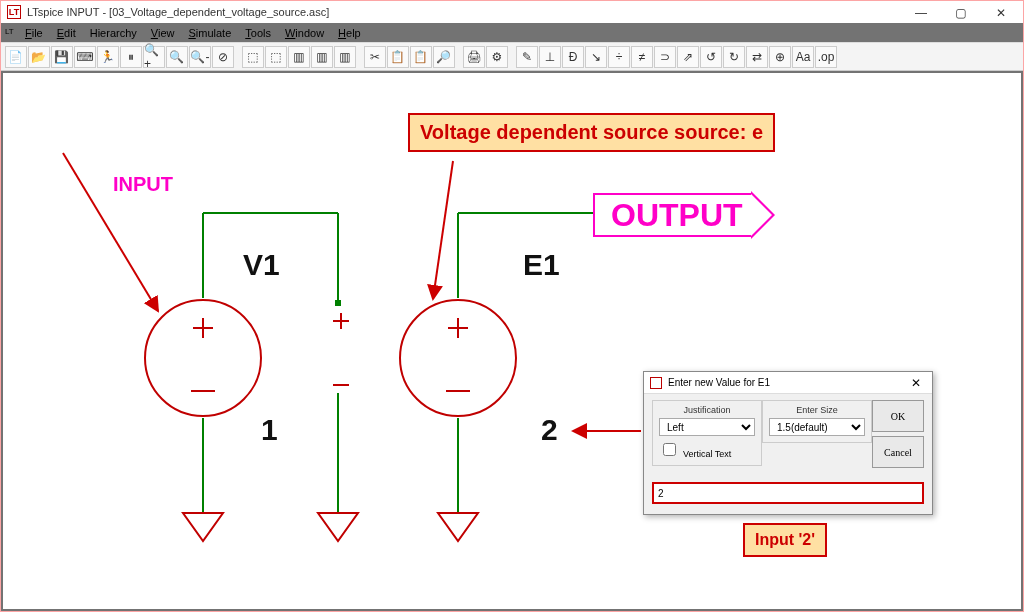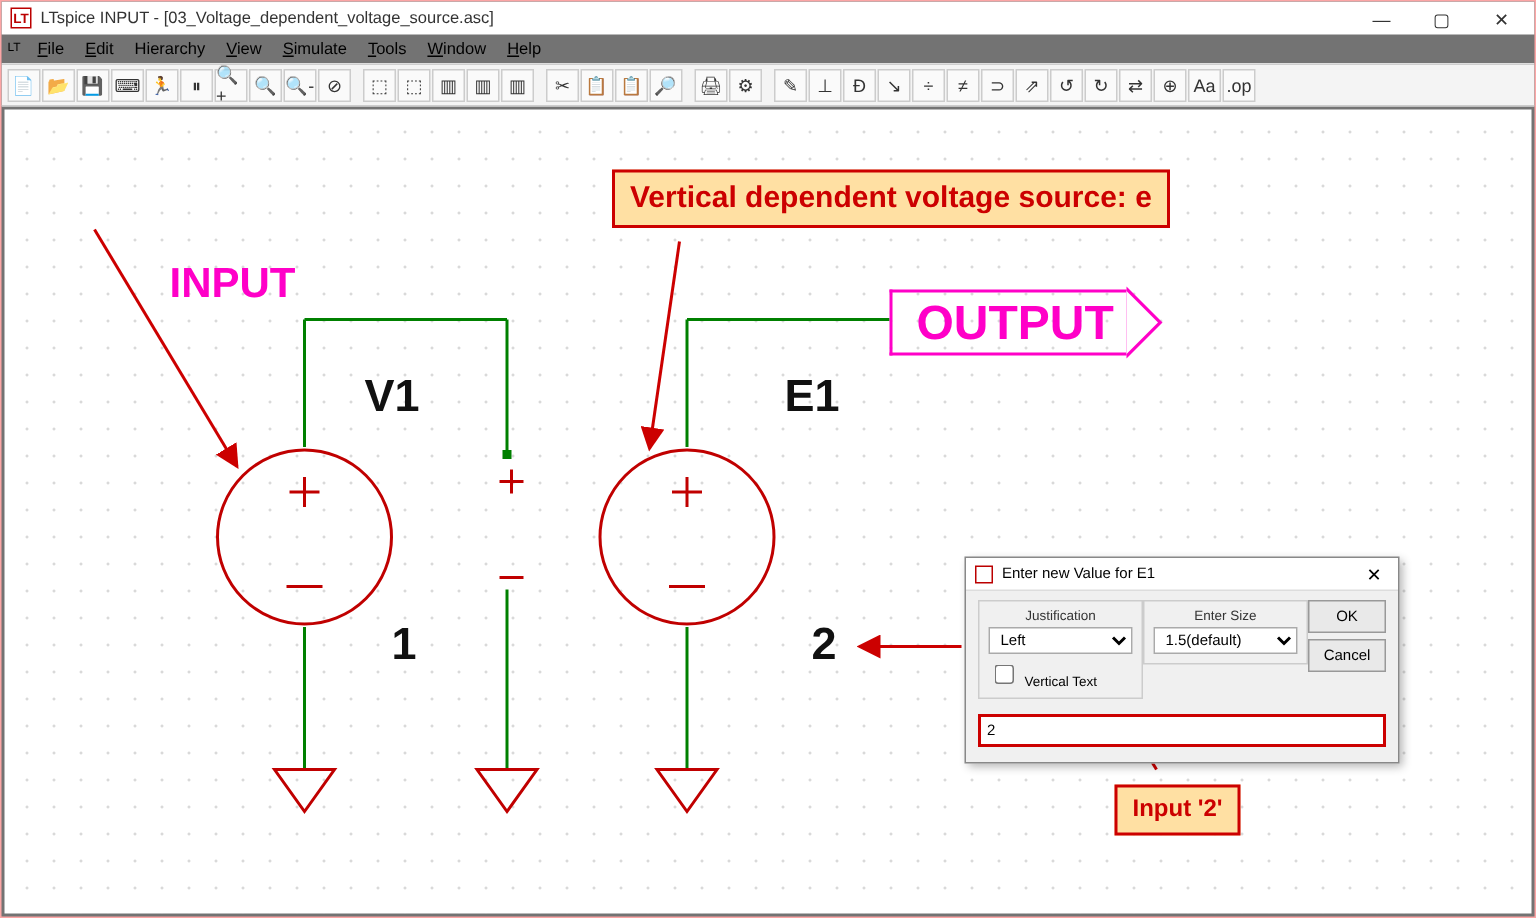--- a/index.html
+++ b/index.html
@@ -13,38 +13,38 @@
   .menubar .mi { padding:2px 6px; cursor:default; }
   .menubar .mi u { text-decoration:underline; }
   .toolbar { height:28px; background:#f4f4f4; border-bottom:1px solid #ccc; display:flex; align-items:center; padding:0 4px; gap:1px;}
   .toolbar .tbtn { width:22px; height:22px; border:1px solid #ccc; background:#fafafa; display:flex; align-items:center; justify-content:center; font-size:12px; color:#333; }
   .toolbar .sep { width:6px; }
   .canvas { position:absolute; top:72px; left:2px; right:2px; bottom:2px; background:#fff;
     background-image: radial-gradient(circle, #ccc 0.7px, transparent 0.7px);
     background-size: 18px 18px; background-position: 6px 6px; overflow:hidden;}
   .callout { position:absolute; background:#ffe0a3; border:2px solid #c00; color:#c00; font-weight:bold; font-size:20px; padding:6px 10px; white-space:nowrap;}
   .callout.sm { font-size:16px; }
-  .net-label { position:absolute; color:#ff00c8; font-weight:900; font-size:28px; font-family:"Segoe UI",Arial,sans-serif;}
+  .net-label { position:absolute; color:#ff00c8; font-weight:900; font-size:20px; font-family:"Segoe UI",Arial,sans-serif;}
   .output-flag { position:absolute; display:flex; align-items:center; }
   .output-flag .box { border:2px solid #ff00c8; color:#ff00c8; font-weight:900; font-size:32px; padding:0px 8px 0px 16px; height:44px; display:flex; align-items:center; border-right:none;}
   .output-flag .point { width:0; height:0; border-top:24px solid transparent; border-bottom:24px solid transparent; border-left:24px solid #ff00c8; position:relative;}
   .output-flag .point::after { content:""; position:absolute; left:-24px; top:-21px; width:0; height:0; border-top:21px solid transparent; border-bottom:21px solid transparent; border-left:21px solid #fff;}
   .comp-label { position:absolute; font-weight:900; font-size:30px; color:#111; font-family:"Segoe UI",Arial,sans-serif;}
   .directive { position:absolute; font-weight:900; font-size:30px; color:#111; font-family:"Segoe UI",Arial,sans-serif;}
   svg { position:absolute; top:0; left:0; pointer-events:none; }
   .dialog { position:absolute; width:290px; background:#f0f0f0; border:1px solid #888; box-shadow:2px 2px 6px rgba(0,0,0,0.3); font-size:10px;}
   .dialog .dtitle { height:22px; background:#fff; display:flex; align-items:center; padding:0 6px; border-bottom:1px solid #ddd;}
   .dialog .dtitle .dicon { width:12px; height:12px; border:1px solid #b00; margin-right:6px;}
   .dialog .dtitle .dx { margin-left:auto; width:20px; text-align:center; font-size:12px;}
   .dialog .dbody { padding:6px 8px 10px; position:relative;}
   .dialog .row { display:flex; align-items:flex-start; gap:0;}
   .dialog .group { border:1px solid #ccc; padding:4px 6px 6px; background:#f0f0f0; }
   .dialog .group .glabel { font-size:9px; color:#333; text-align:center; margin-bottom:3px;}
   .dialog select, .dialog input[type=text] { font-size:10px; height:18px; border:1px solid #aaa; background:#fff; padding:0 3px;}
-  .dialog .btncol button { width:52px; height:22px; font-size:10px; margin-bottom:4px; background:#e9e9e9; border:1px solid #999; display:block;}
+  .dialog .btncol button { width:52px; height:32px; font-size:10px; margin-bottom:4px; background:#e9e9e9; border:1px solid #999; display:block;font-family:Liberation Serif, serif;}
   .dialog .valuewrap { margin-top:10px; border:2px solid #c00; padding:1px; background:#fff;}
   .dialog .valuewrap input { width:100%; border:none; outline:none; height:16px;}
   .dialog label { font-size:9px; display:flex; align-items:flex-end; gap:4px; margin-top:4px;}
 </style>
 </head>
 <body>
 
 <div class="app">
 
   <div class="titlebar">
@@ -160,21 +160,21 @@
         </marker>
       </defs>
       <g stroke="#c00" stroke-width="2" fill="none" marker-end="url(#arr)">
         <line x1="60" y1="80" x2="155" y2="238"></line>
         <line x1="450" y1="88" x2="430" y2="226"></line>
         <line x1="638" y1="358" x2="570" y2="358"></line>
         <line x1="768" y1="440" x2="745" y2="402"></line>
       </g>
     </svg>
 
-    <div class="callout" style="left:405px; top:40px;">Vertical dependent voltage source: e</div>
+    <div class="callout" style="left:405px; top:40px;">Voltage dependent source source: e</div>
     <div class="callout sm" style="left:740px; top:450px;">Input '2'</div>
 
     <div class="net-label" style="left:110px; top:100px;">INPUT</div>
     <div class="output-flag" style="left:590px; top:118px;">
       <div class="box">OUTPUT</div>
       <div class="point"></div>
     </div>
 
     <div class="comp-label" style="left:240px; top:175px;">V1</div>
     <div class="comp-label" style="left:520px; top:175px;">E1</div>

